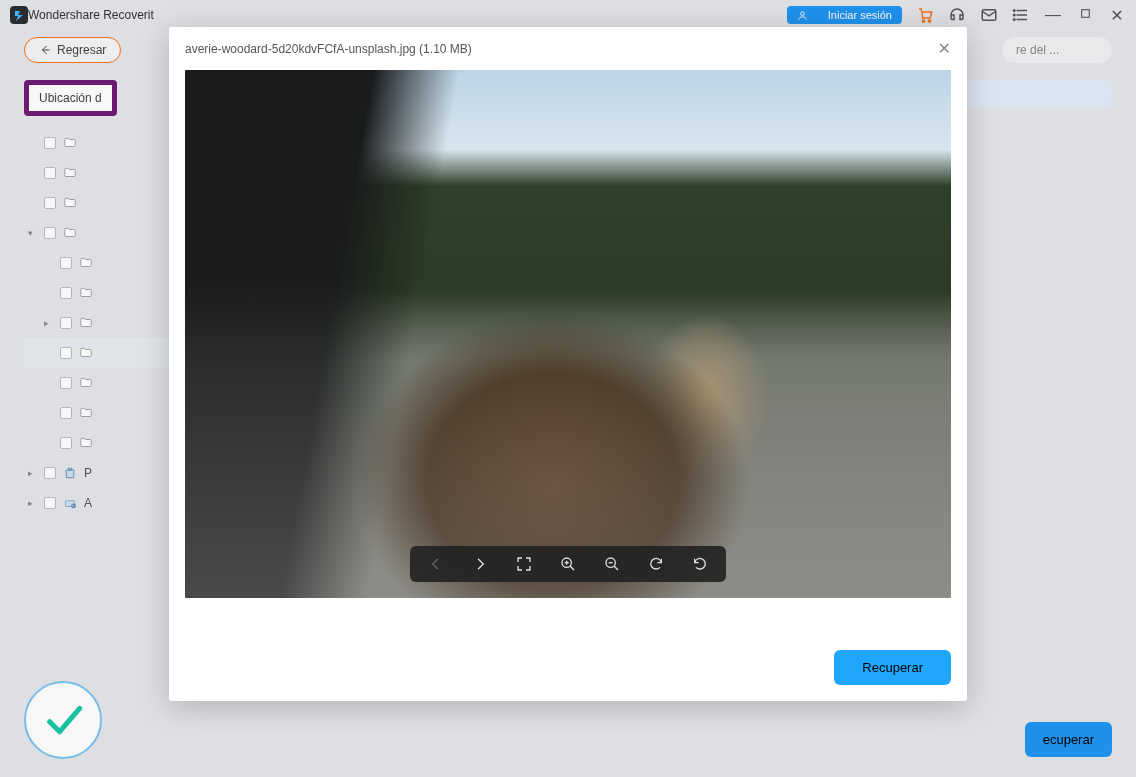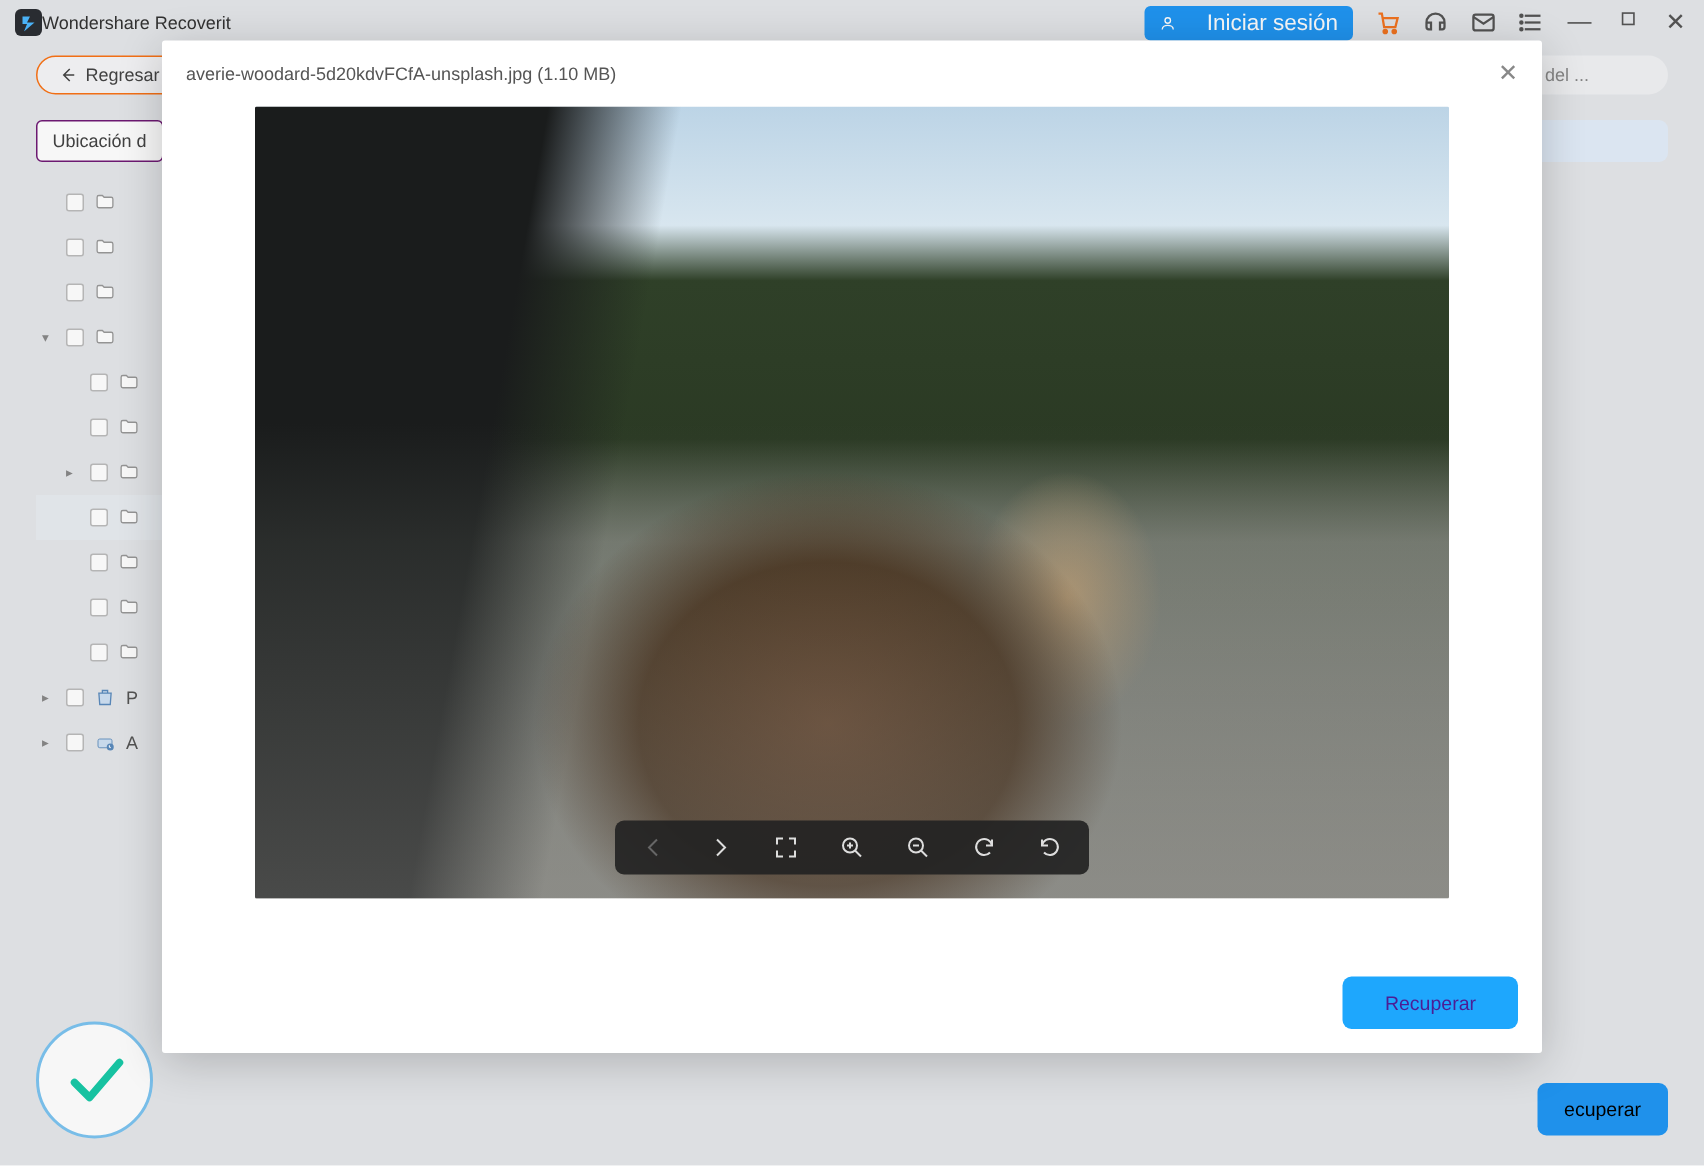--- a/index.html
+++ b/index.html
@@ -5,34 +5,34 @@
 * { margin: 0; padding: 0; box-sizing: border-box; font-family: -apple-system, BlinkMacSystemFont, "Segoe UI", Arial, sans-serif; }
 body { width: 1136px; height: 777px; background: #e5e7ea; overflow: hidden; position: relative; }
 
 
 .titlebar { height: 30px; background: #e5e7ea; display: flex; align-items: center; padding: 0 10px; justify-content: space-between; }
 .titlebar-left { display: flex; align-items: center; gap: 0; }
 .app-logo { width: 18px; height: 18px; background: #2b2e33; border-radius: 4px; display: flex; align-items: center; justify-content: center; }
 .app-logo svg { width: 12px; height: 12px; }
 .app-title { font-size: 12px; color: #333; }
 .titlebar-right { display: flex; align-items: center; gap: 14px; }
-.login-btn { background: #2196f3; color: #fff; border: none; border-radius: 4px; padding: 3px 10px; font-size: 15px; display: flex; align-items: center; gap: 20px; cursor: pointer; }
+.login-btn { background: #2196f3; color: #fff; border: none; border-radius: 4px; padding: 3px 10px; font-size: 11px; display: flex; align-items: center; gap: 20px; cursor: pointer; }
 .titlebar-icon { width: 18px; height: 18px; display: flex; align-items: center; justify-content: center; cursor: pointer; color: #555; }
 .titlebar-icon.cart { color: #f47521; }
 .win-btn { font-size: 16px; color: #555; cursor: pointer; width: 18px; text-align: center; }
 
 
 .toolbar { height: 40px; display: flex; align-items: center; padding: 0 24px; gap: 10px; }
 .back-btn { background: #f5f5f7; border: 1px solid #f97316; border-radius: 16px; padding: 5px 14px; display: flex; align-items: center; gap: 6px; font-size: 12px; color: #444; cursor: pointer; }
 .search-pill { margin-left: auto; background: #f0f1f3; border-radius: 16px; padding: 6px 14px; font-size: 12px; color: #888; min-width: 110px; }
 
 
 .main { padding: 10px 24px; display: flex; gap: 10px; }
 .sidebar { width: 280px; }
-.location-filter { background: #fff; border: 1px solid #701a75; border-radius: 4px; padding: 6px 10px; font-size: 12px; color: #444; display: inline-block; margin-bottom: 12px; }
+.location-filter { background: #fff; border: 5px solid #701a75; border-radius: 4px; padding: 6px 10px; font-size: 12px; color: #444; display: inline-block; margin-bottom: 12px; }
 .tree { }
 .tree-row { display: flex; align-items: center; gap: 6px; padding: 8px 4px; font-size: 12px; color: #555; }
 .tree-row.indented { padding-left: 20px; }
 .tree-row.selected { background: #e8ecf0; }
 .tree-expander { width: 10px; color: #888; font-size: 9px; }
 .tree-checkbox { width: 12px; height: 12px; border: 1px solid #bbb; border-radius: 2px; background: #fff; cursor: pointer; }
 .folder-icon, .trash-icon, .ext-icon { display: flex; }
 .folder-icon svg, .trash-icon svg, .ext-icon svg { width: 16px; height: 14px; }
 .tree-label { white-space: nowrap; overflow: hidden; text-overflow: ellipsis; }
 
@@ -42,21 +42,21 @@
 
 .bottom-bar { position: absolute; right: 24px; bottom: 20px; }
 .bottom-recover { background: #2196f3; color: #000000; border: none; border-radius: 6px; padding: 10px 18px; font-size: 13px; cursor: pointer; }
 
 
 .scan-badge { position: absolute; left: 24px; bottom: 18px; width: 78px; height: 78px; border-radius: 50%; border: 2px solid #7cc4f0; background: #fff; display: flex; align-items: center; justify-content: center; }
 .scan-badge svg { width: 40px; height: 40px; }
 
 
 .overlay { position: absolute; inset: 0; background: rgba(0,0,0,0.03); display: flex; align-items: flex-start; justify-content: center; }
-.modal { margin-top: 27px; width: 920px; background: #fff; border-radius: 2px; box-shadow: 0 6px 30px rgba(0,0,0,0.2); padding: 12px 16px 16px; display: flex; flex-direction: column; }
+.modal { margin-top: 27px; width: 798px; background: #fff; border-radius: 2px; box-shadow: 0 6px 30px rgba(0,0,0,0.2); padding: 12px 16px 16px; display: flex; flex-direction: column; }
 .modal-header { display: flex; align-items: center; justify-content: space-between; margin-bottom: 12px; }
 .modal-title { font-size: 12px; color: #555; }
 .modal-close { cursor: pointer; color: #888; font-size: 16px; }
 .preview-wrap { position: relative; display: flex; justify-content: center; }
 .preview-img {
   width: 796px; height: 528px; border-radius: 1px;
   background:
     linear-gradient(180deg, rgba(25,35,30,0.0) 0%, rgba(25,35,30,0.0) 40%, rgba(90,95,90,0.25) 55%, rgba(120,120,118,0.5) 100%),
     radial-gradient(ellipse 280px 240px at 48% 78%, #6a4428 0%, #4a3018 45%, rgba(0,0,0,0) 70%),
     radial-gradient(ellipse 90px 120px at 68% 62%, #c9a77a 0%, rgba(201,167,122,0) 70%),
@@ -64,21 +64,21 @@
     linear-gradient(180deg, #bcd4e6 0%, #d8e6ef 15%, #2f4028 22%, #2b3a24 42%, #7d8277 55%, #8d8f87 75%, #a0a098 100%);
 }
 .toolbar-overlay {
   position: absolute; bottom: 16px; left: 50%; transform: translateX(-50%);
   background: rgba(35,35,35,0.92); border-radius: 6px; padding: 8px 16px;
   display: flex; gap: 24px; align-items: center;
 }
 .tool-btn { color: #ddd; cursor: pointer; display: flex; align-items: center; justify-content: center; width: 20px; height: 20px; }
 .tool-btn.disabled { color: #666; cursor: default; }
 .modal-footer { display: flex; justify-content: flex-end; margin-top: 52px; }
-.recover-btn { background: #1ea7fd; color: #4c1d95; border: none; border-radius: 6px; padding: 10px 28px; font-size: 13px; cursor: pointer; }
+.recover-btn { background: #1ea7fd; color: #000000; border: none; border-radius: 6px; padding: 10px 28px; font-size: 13px; cursor: pointer; }
 </style>
 </head>
 <body>
 
 <div class="titlebar">
   <div class="titlebar-left">
     <div class="app-logo">
       <svg viewBox="0 0 24 24">
           <path d="M4 4 L14 4 L10 12 L20 12 L6 24 L10 14 L4 14 Z" fill="#4db8ff"></path>
         </svg>

